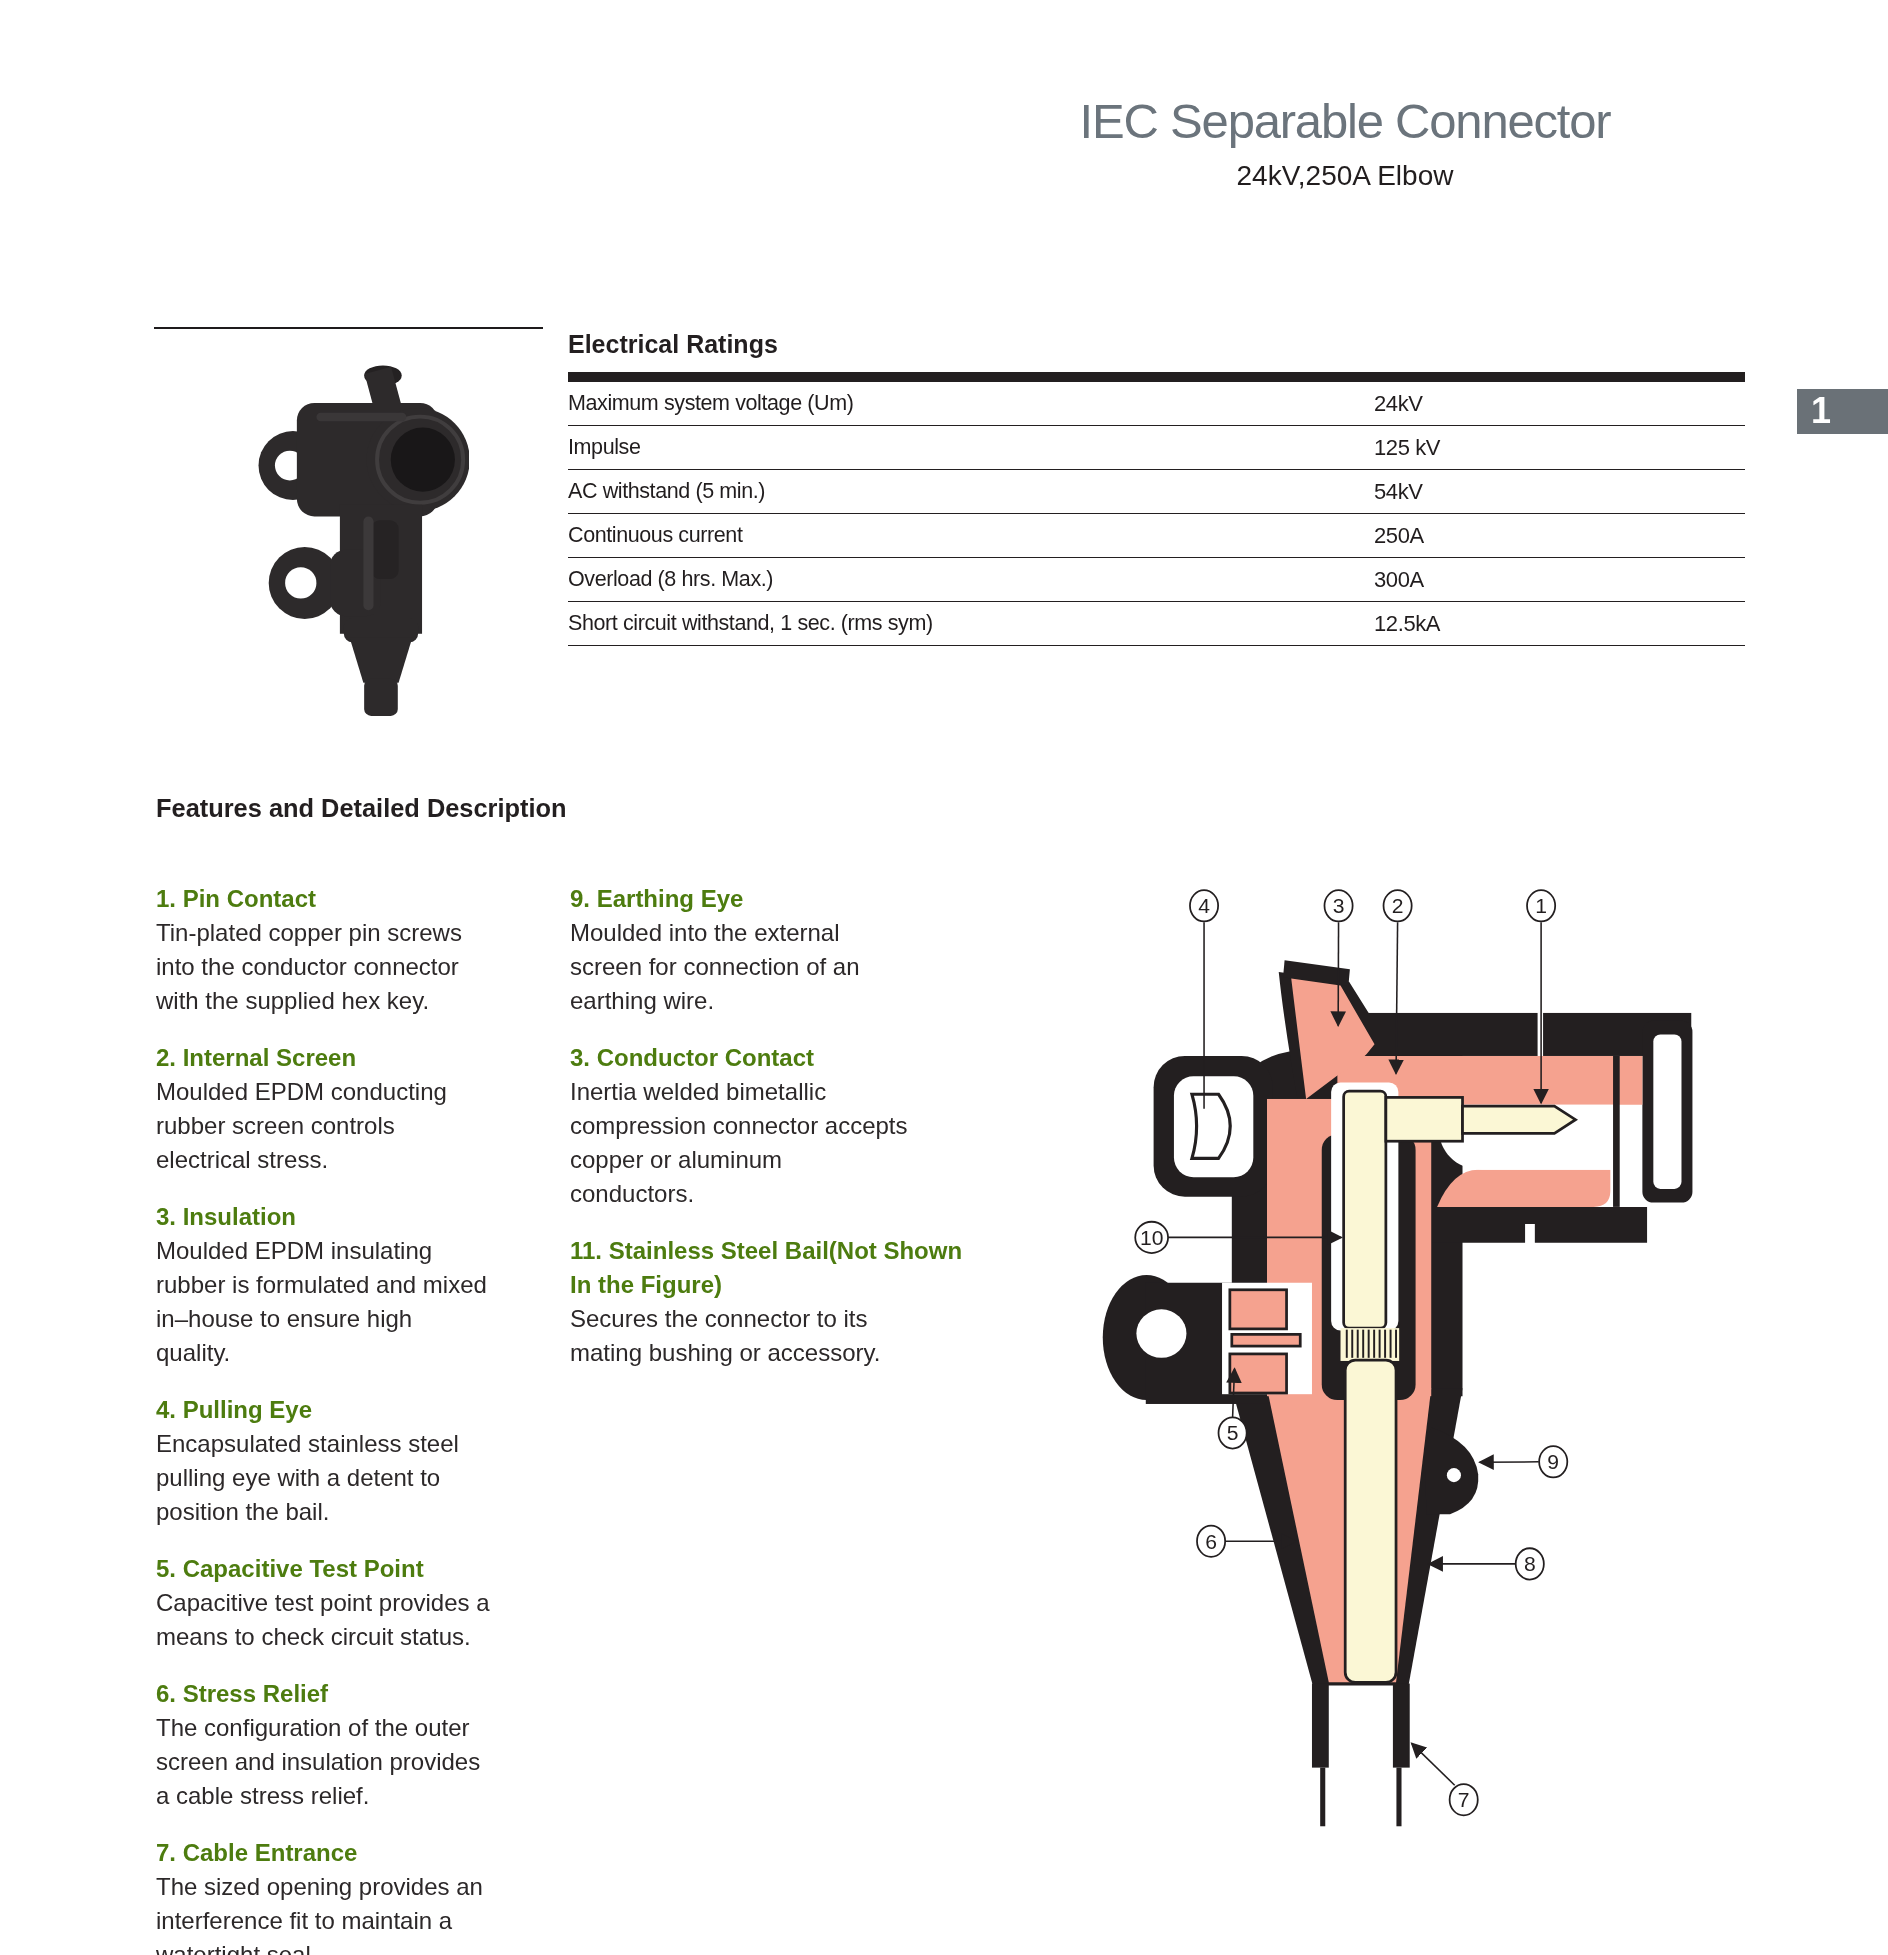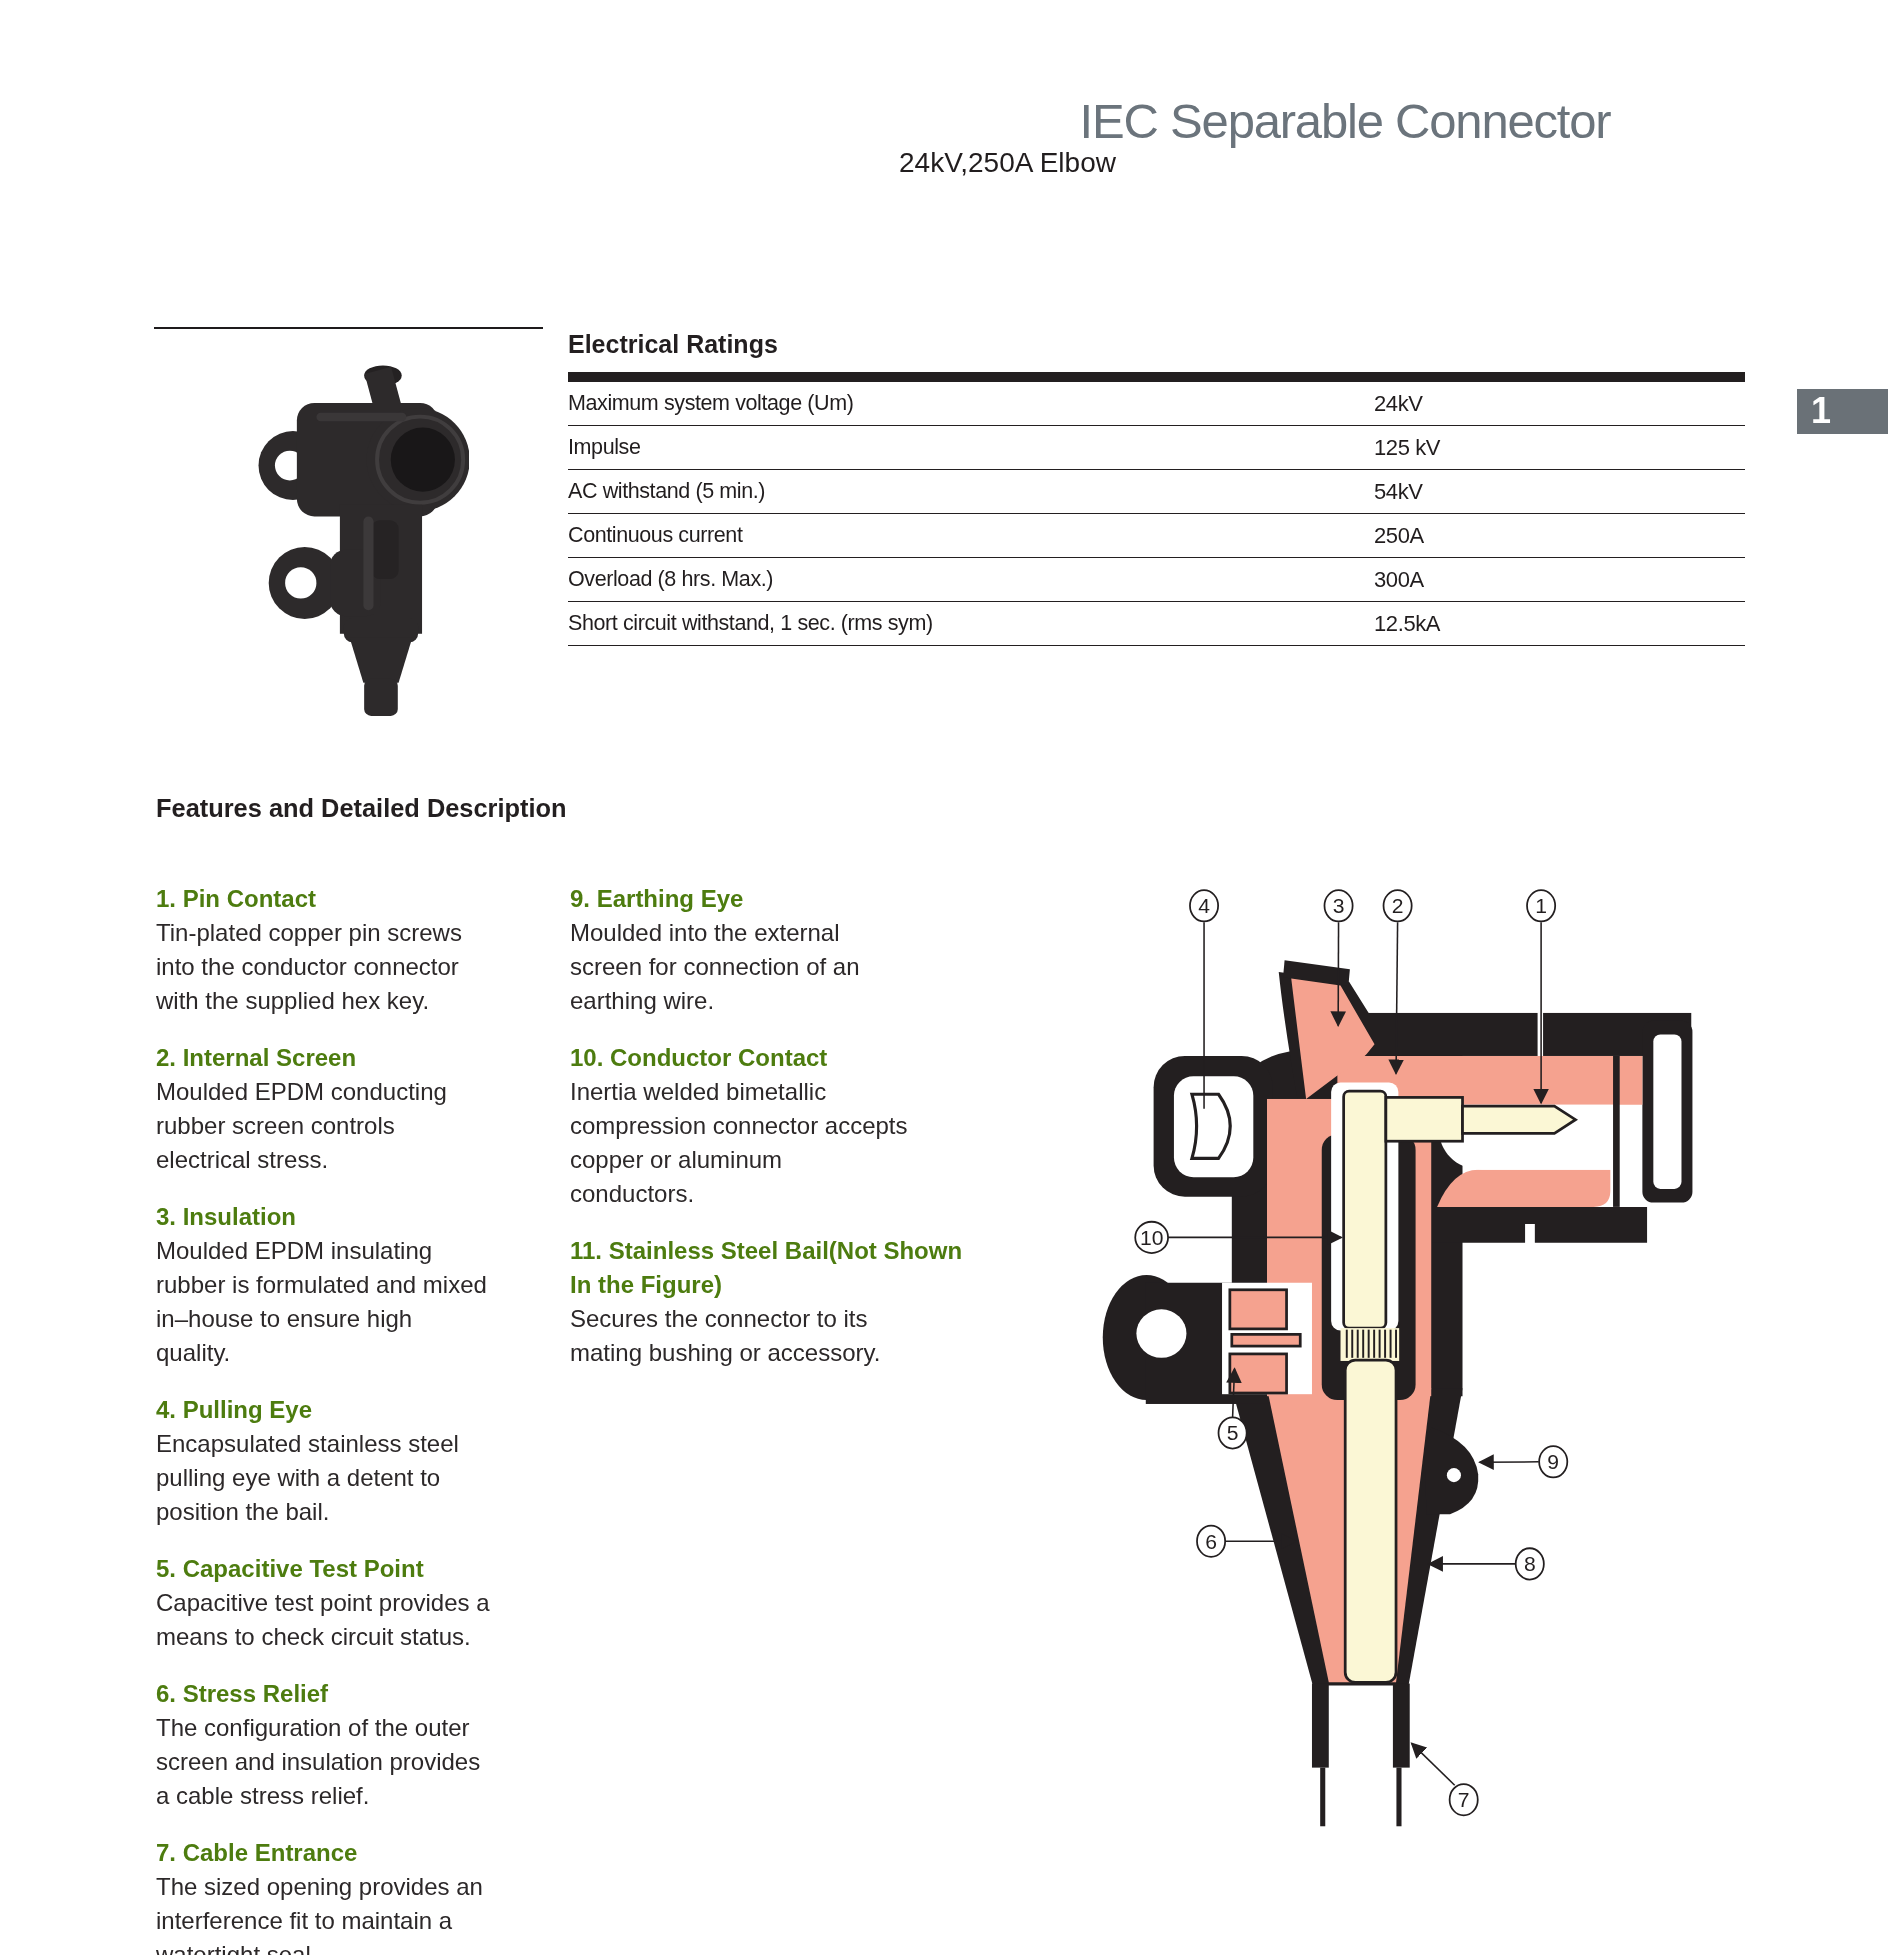--- a/index.html
+++ b/index.html
@@ -5,21 +5,21 @@
   html,body { margin:0; padding:0; background:#ffffff; }
   .page {
     position:relative; width:1889px; height:2581px; background:#ffffff;
     font-family:"Liberation Sans", sans-serif; color:#231f20; overflow:hidden;
   }
   .abs { position:absolute; }
 
   
   .doc-title   { left:899px; top:93px; width:892px; text-align:center;
                  font-size:49px; font-weight:400; letter-spacing:-1.2px; color:#6b747c; }
-  .doc-subtitle{ left:899px; top:147px; width:892px; text-align:left;
+  .doc-subtitle{ left:899px; top:160px; width:892px; text-align:center;
                  font-size:28px;  font-weight:400; color:#211d1e; }
   .section-tab { left:1797px; top:389px; width:92px; height:45px; background:#6a7177; }
   .section-tab span { display:block; padding-left:14px; line-height:44px;
                  font-size:36px; font-weight:700; color:#ffffff; }
 
   
   .photo-rule  { left:154px; top:327px; width:389px; height:1.6px; background:#1e1b1c; }
   .photo       { left:246px; top:348px; }
 
   
@@ -173,21 +173,21 @@
   </div>
 
   <div class="abs col col2">
     <div class="feat">
       <h3 class="feat-title">9. Earthing Eye</h3>
       <p class="feat-body">Moulded into the external
 screen for connection of an
 earthing wire.</p>
     </div>
     <div class="feat">
-      <h3 class="feat-title">10. Conductor Contact</h3>
+      <h3 class="feat-title">3. Conductor Contact</h3>
       <p class="feat-body">Inertia welded bimetallic
 compression connector accepts
 copper or aluminum
 conductors.</p>
     </div>
     <div class="feat">
       <h3 class="feat-title">11. Stainless Steel Bail(Not Shown
 In the Figure)</h3>
       <p class="feat-body">Secures the connector to its
 mating bushing or accessory.</p>

